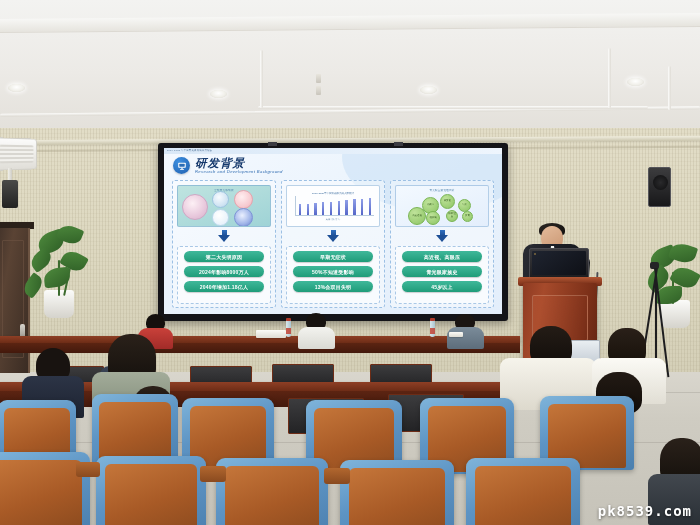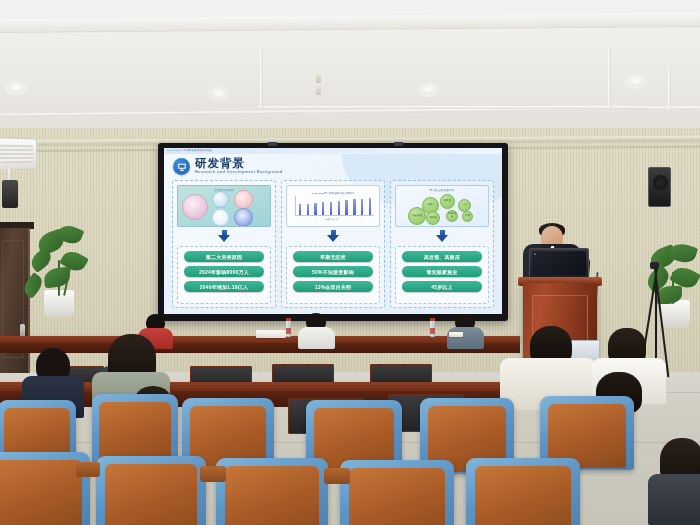--- a/index.html
+++ b/index.html
@@ -126,21 +126,21 @@
   .slide-topbar {
     position:absolute; left:0; top:0; width:100%; height:6px;
     background:linear-gradient(90deg,#d9e8f7,#eef5fd);
     font-size:2.4px; color:#5c7da0; padding-left:3px; line-height:6px;
     letter-spacing:.2px; overflow:hidden; white-space:nowrap;
   }
   .slide-swirl {
     position:absolute; right:-30px; top:-46px; width:190px; height:110px;
     border-radius:50%; background:rgba(193,220,245,.45);
   }
-  .slide-head { position:absolute; left:9px; top:9px; display:flex; align-items:flex-end; gap:5px; }
+  .slide-head { position:absolute; left:9px; top:9px; display:flex; align-items:flex-start; gap:5px;font-style:italic; }
   .head-badge {
     width:17px; height:17px; border-radius:50%;
     background:radial-gradient(circle at 35% 30%,#3d8fe0,#1f5fae);
     display:flex; align-items:center; justify-content:center;
     box-shadow:0 1px 2px rgba(0,0,0,.2);
   }
   .head-badge svg { width:10px; height:10px; }
   .head-title-cn { font-size:11.5px; font-weight:bold; color:#163a6e; letter-spacing:1px;
     line-height:12px; text-shadow:0 1px 0 rgba(255,255,255,.6); }
   .head-title-en { font-size:4.2px; color:#2f6bb0; letter-spacing:.35px; line-height:6px; }
@@ -628,14 +628,15 @@
   </div>
   <div class="aud-chair">
     <div class="ac-back" style="left:466px; top:458px; width:114px; height:80px;"></div>
     <div class="ac-wood" style="left:475px; top:466px; width:96px; height:70px;"></div>
   </div>
 
   <div class="ac-arm-r" style="left:200px; top:466px; width:26px; height:16px;"></div>
   <div class="ac-arm-r" style="left:324px; top:468px; width:26px; height:16px;"></div>
   <div class="ac-arm-r" style="left:76px; top:462px; width:24px; height:15px;"></div>
 
+  <div class="watermark">pk8539.com</div>
 
 </div>
 
 </body></html>

